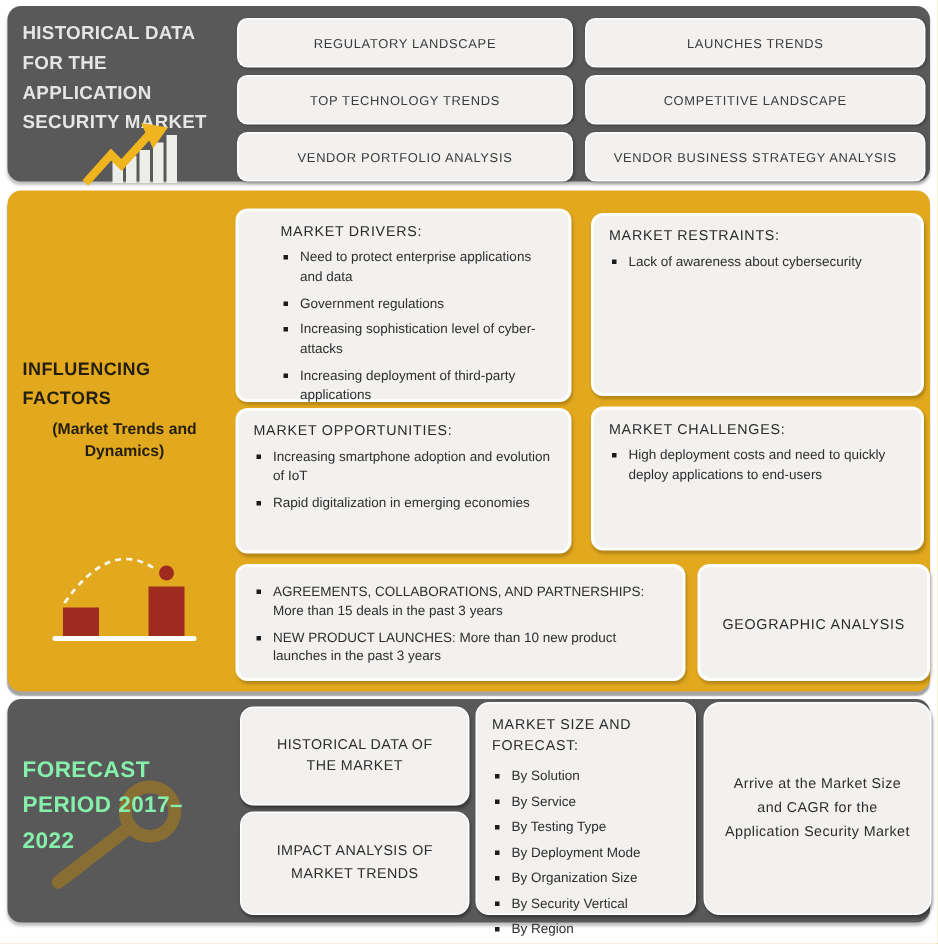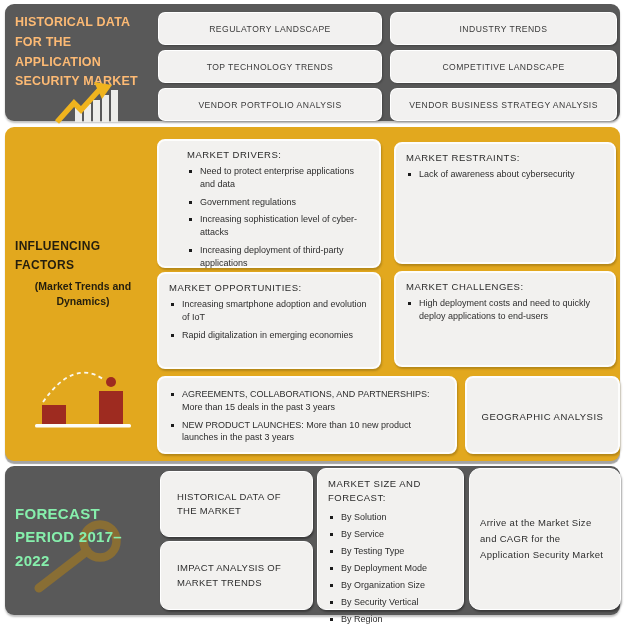--- a/index.html
+++ b/index.html
@@ -8,21 +8,21 @@
     font-family:"Liberation Sans","DejaVu Sans",sans-serif;background:#ffffff;
   }
   
   .panel{position:absolute;border-radius:9px;}
   .panel-header{left:5px;top:4px;width:615px;height:117px;background:#595959;box-shadow:0 2px 2px rgba(0,0,0,.25);}
   .panel-middle{left:5px;top:127px;width:615px;height:334px;background:#E2A81E;box-shadow:0 3px 1px rgba(90,90,90,.55);}
   .panel-footer{left:5px;top:466px;width:615px;height:149px;background:#595959;box-shadow:0 2px 2px rgba(0,0,0,.25);}
   
   .header-title{
     position:absolute;left:10px;top:9px;width:142px;
-    color:#fdba74;font-weight:bold;font-size:12.5px;line-height:1.58;letter-spacing:.2px;
+    color:#e5e5e5;font-weight:bold;font-size:12.5px;line-height:1.58;letter-spacing:.2px;
   }
   .growth-icon{position:absolute;left:48px;top:76px;}
   .pill-grid{
     position:absolute;left:153px;top:8px;
     display:grid;grid-template-columns:224px 227px;grid-auto-rows:33px;gap:5px 8px;
   }
   .pill{
     background:#F2F1F0;border:1px solid rgba(255,255,255,.95);border-radius:7px;
     display:flex;align-items:center;justify-content:center;text-align:center;
     font-size:8.6px;color:#3a3a3a;letter-spacing:.45px;padding:0 6px;
@@ -55,21 +55,21 @@
   
   .magnifier-icon{position:absolute;left:20px;top:34px;z-index:0;opacity:.92;}
   .forecast-title{
     position:absolute;left:10px;top:36px;width:128px;z-index:1;
     color:#86efac;font-weight:bold;font-size:15px;line-height:1.55;letter-spacing:.3px;
   }
   .gbox{
     position:absolute;background:#F2F1EF;border:1.5px solid #ffffff;border-radius:9px;
     box-sizing:border-box;color:#2e2e2e;box-shadow:1px 2px 2px rgba(0,0,0,.35);
   }
-  .gbox-center{display:flex;align-items:center;justify-content:center;font-size:9.5px;line-height:1.5;letter-spacing:.3px;}
+  .gbox-center{display:flex;align-items:center;justify-content:center;text-align:center;font-size:9.5px;line-height:1.5;letter-spacing:.3px;}
   .box-historical{left:155px;top:5px;width:153px;height:66px;padding:0 16px;}
   .box-impact{left:155px;top:75px;width:153px;height:69px;padding:0 16px;}
   .box-market-size{left:312px;top:2px;width:147px;height:142px;padding:8px 4px 0 10px;overflow:visible;}
   .box-market-size .box-heading{width:112px;line-height:1.45;margin-bottom:6px;}
   .box-market-size li{margin-bottom:4px;line-height:1.45;}
   .box-outcome{left:464px;top:2px;width:152px;height:142px;padding:0 10px;line-height:1.65;border-radius:11px;}
 </style>
 </head>
 <body>
 
@@ -83,21 +83,21 @@
       <rect x="31" y="24" width="7" height="18" fill="#EDEDEA"></rect>
       <rect x="40" y="20" width="7" height="22" fill="#EDEDEA"></rect>
       <rect x="49" y="15" width="7" height="27" fill="#EDEDEA"></rect>
       <rect x="58" y="10" width="7" height="32" fill="#EDEDEA"></rect>
       <path d="M4 42 L21 23 L28 30 L47 9" stroke="#F0B41E" stroke-width="5.5" fill="none"></path>
       <polygon points="41,2 59,5 49,19" fill="#F0B41E"></polygon>
     </svg>
 
     <div class="pill-grid">
       <div class="pill">REGULATORY LANDSCAPE</div>
-      <div class="pill">INDUSTRY TRENDS</div>
+      <div class="pill">LAUNCHES TRENDS</div>
       <div class="pill">TOP TECHNOLOGY TRENDS</div>
       <div class="pill">COMPETITIVE LANDSCAPE</div>
       <div class="pill">VENDOR PORTFOLIO ANALYSIS</div>
       <div class="pill">VENDOR BUSINESS STRATEGY ANALYSIS</div>
     </div>
   </section>
 
   <section class="panel panel-middle">
     <div class="inf-label">
       <div class="inf-main">INFLUENCING FACTORS</div>

